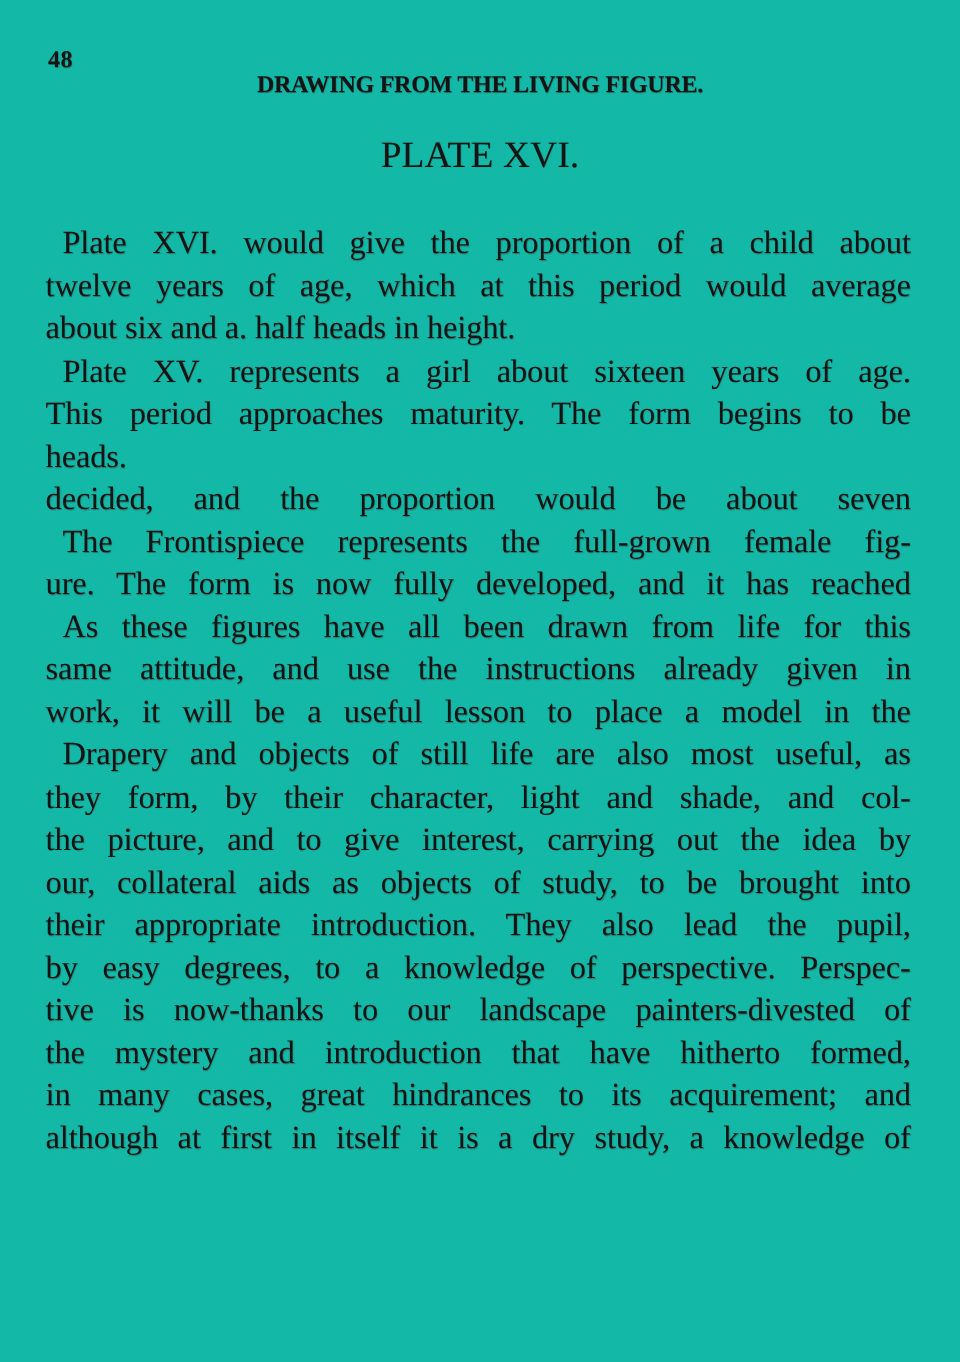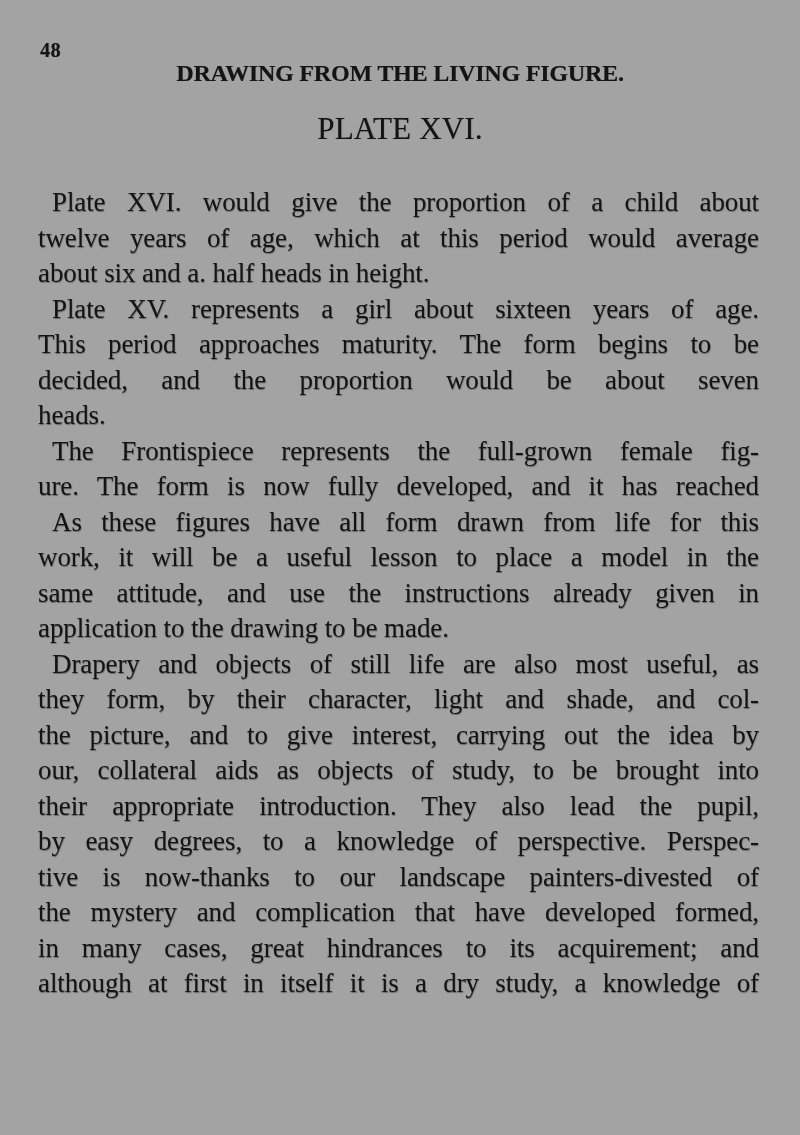--- a/index.html
+++ b/index.html
@@ -4,42 +4,42 @@
 <style>
   html, body {
     margin: 0;
     padding: 0;
     background: #ffffff;
   }
   .page {
     position: relative;
     width: 800px;
     height: 1135px;
-    background: #a3a3a3;
+    background: #14b8a6;
     overflow: hidden;
     font-family: "Liberation Serif", "DejaVu Serif", serif;
     color: #141414;
   }
   .page-number {
     position: absolute;
     left: 40px;
     top: 40px;
     font-size: 20px;
     font-weight: bold;
     line-height: 1;
     letter-spacing: 0.5px;
     text-shadow: 0.4px 0.4px 0.6px rgba(40,40,40,0.55);
   }
   .running-header {
     position: absolute;
     top: 61px;
     left: 0;
     width: 100%;
     text-align: center;
-    font-size: 24px;
+    font-size: 20px;
     font-weight: bold;
     line-height: 1;
     letter-spacing: -0.2px;
     text-shadow: 0.4px 0.4px 0.6px rgba(40,40,40,0.55);
   }
   .plate-title {
     position: absolute;
     top: 113px;
     left: 0;
     width: 100%;
@@ -79,32 +79,31 @@
 <div class="page">
   <div class="page-number">48</div>
   <div class="running-header">DRAWING FROM THE LIVING FIGURE.</div>
   <div class="plate-title">PLATE XVI.</div>
   <div class="body-text" id="body-text">
       <div class="line indent">Plate XVI. would give the proportion of a child about</div>
       <div class="line">twelve years of age, which at this period would average</div>
       <div class="line last">about six and a. half heads in height.</div>
       <div class="line indent">Plate XV. represents a girl about sixteen years of age.</div>
       <div class="line">This period approaches maturity. The form begins to be</div>
+      <div class="line last">heads.</div>
       <div class="line">decided, and the proportion would be about seven</div>
-      <div class="line last">heads.</div>
       <div class="line indent">The Frontispiece represents the full-grown female fig-</div>
       <div class="line">ure. The form is now fully developed, and it has reached</div>
-      <div class="line indent">As these figures have all form drawn from life for this</div>
+      <div class="line indent">As these figures have all been drawn from life for this</div>
+      <div class="line">same attitude, and use the instructions already given in</div>
       <div class="line">work, it will be a useful lesson to place a model in the</div>
-      <div class="line">same attitude, and use the instructions already given in</div>
-      <div class="line last">application to the drawing to be made.</div>
       <div class="line indent">Drapery and objects of still life are also most useful, as</div>
       <div class="line">they form, by their character, light and shade, and col-</div>
       <div class="line">the picture, and to give interest, carrying out the idea by</div>
       <div class="line">our, collateral aids as objects of study, to be brought into</div>
       <div class="line">their appropriate introduction. They also lead the pupil,</div>
       <div class="line">by easy degrees, to a knowledge of perspective. Perspec-</div>
       <div class="line">tive is now-thanks to our landscape painters-divested of</div>
-      <div class="line">the mystery and complication that have developed formed,</div>
+      <div class="line">the mystery and introduction that have hitherto formed,</div>
       <div class="line">in many cases, great hindrances to its acquirement; and</div>
       <div class="line">although at first in itself it is a dry study, a knowledge of</div>
     </div>
 </div>
 
 </body></html>

